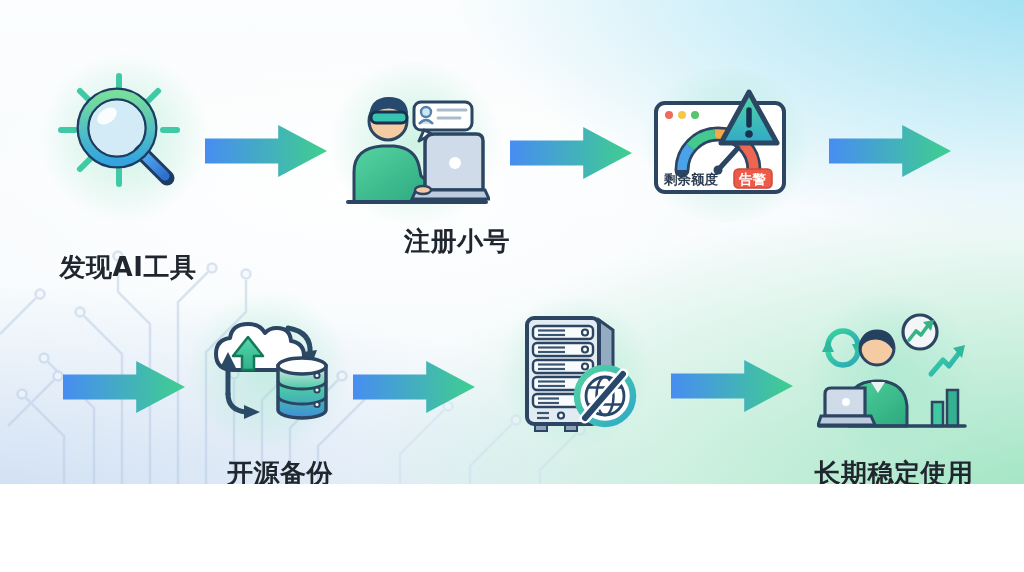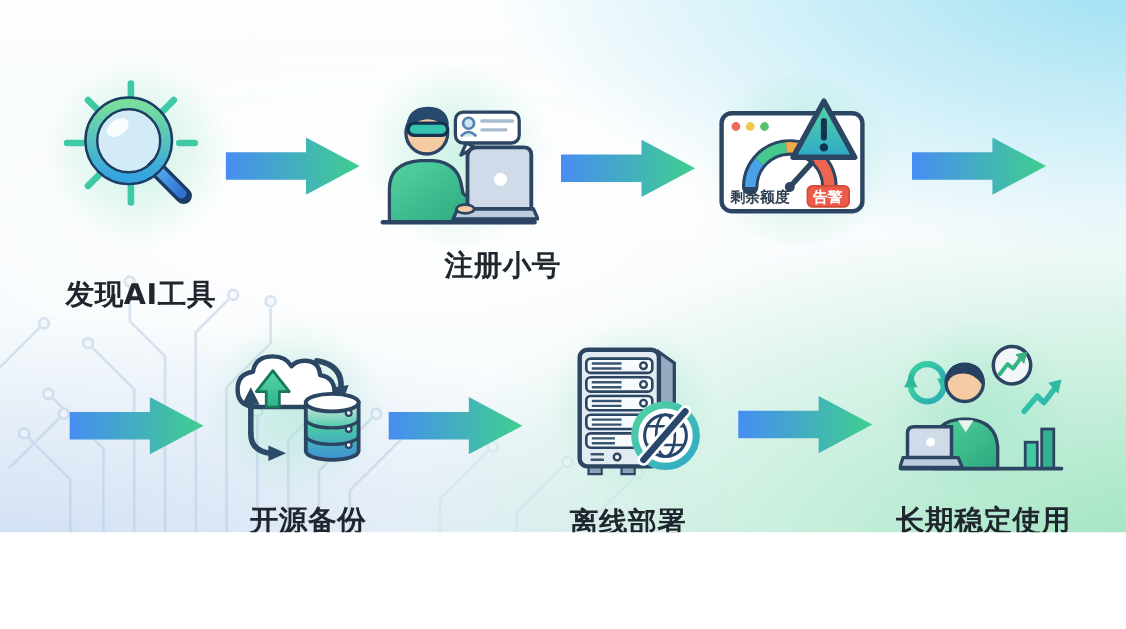--- a/index.html
+++ b/index.html
@@ -323,16 +323,15 @@
       <g>
         <path d="M14 78 H48 V106 H8 V84 Q8 78 14 78 Z" fill="#cfdbe9" stroke="#2b4562" stroke-width="3.2"></path>
         <circle cx="29" cy="92" r="4" fill="#ffffff"></circle>
         <path d="M4 106 H54 L58 115 H1 Z" fill="#bccbdd" stroke="#2b4562" stroke-width="3"></path>
       </g>
       <line x1="2" y1="116" x2="148" y2="116" stroke="#2b4562" stroke-width="3.5" stroke-linecap="round"></line>
     </svg>
   </div>
 
   <div class="step-label" id="label-4">开源备份</div>
-  <div class="step-label" id="label-5">离线部署</div>
   <div class="step-label" id="label-6">长期稳定使用</div>
 
 </div>
 
 </body></html>

